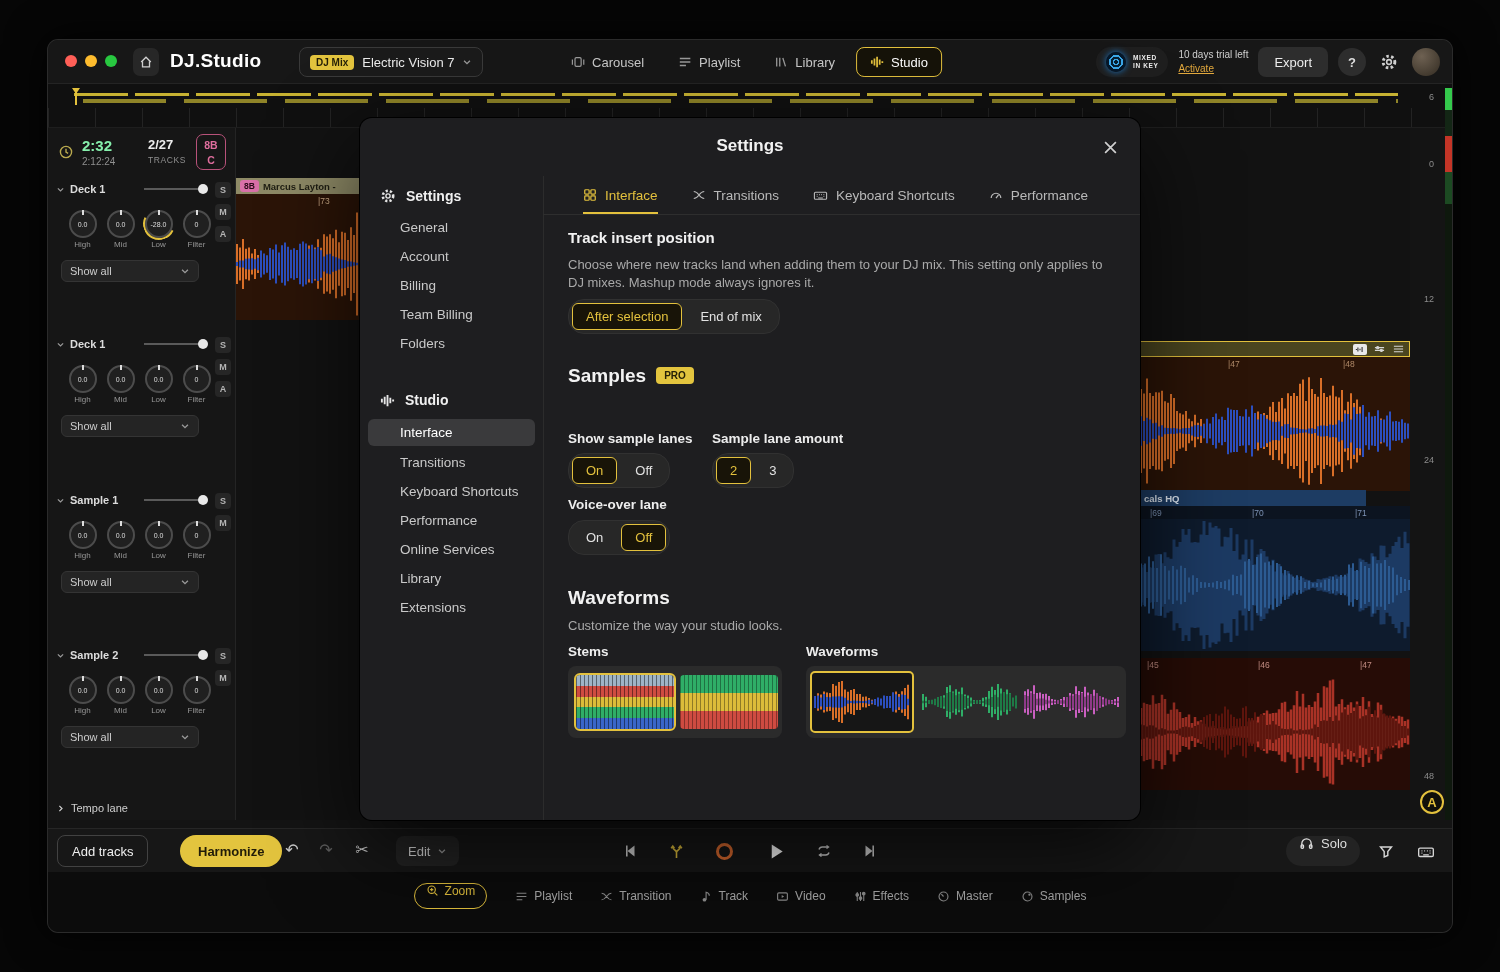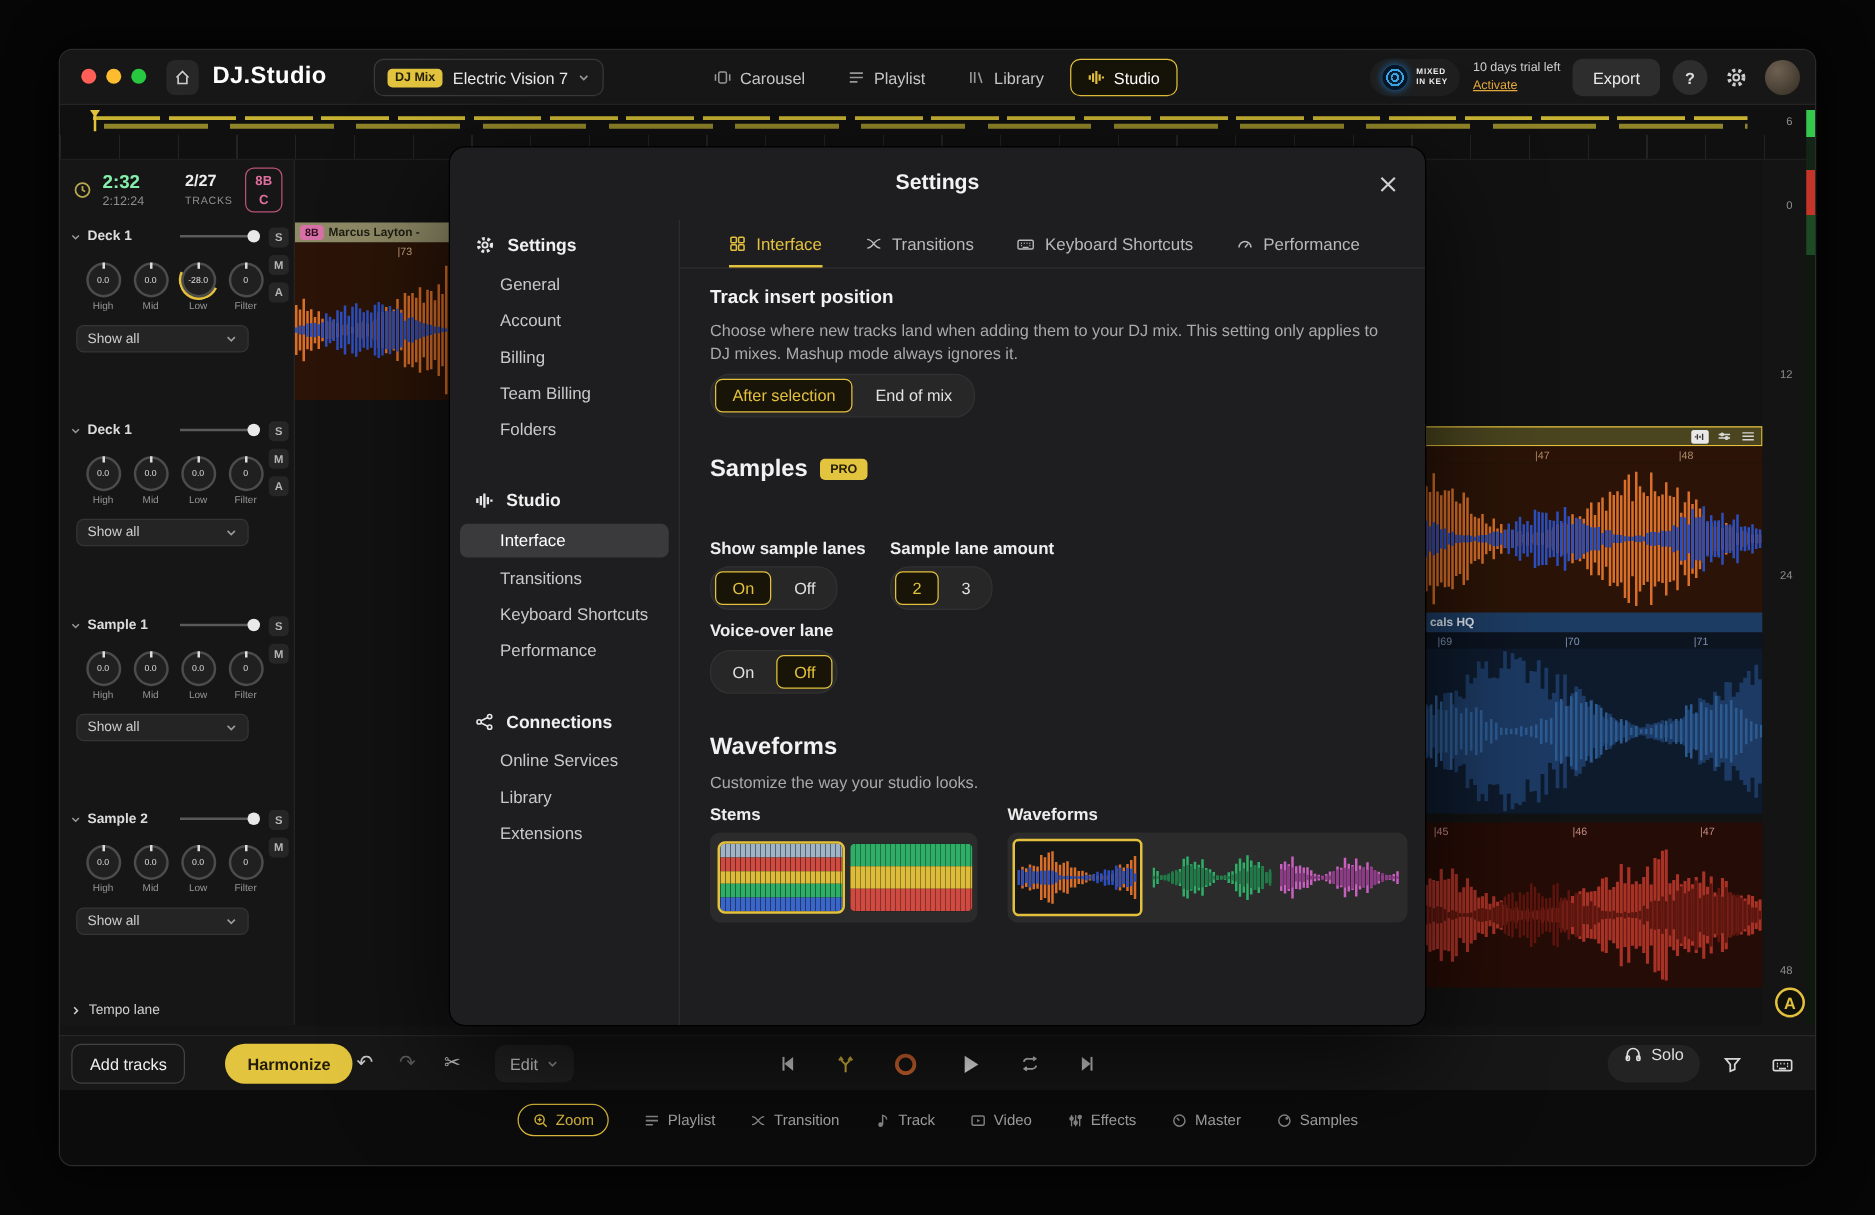--- a/index.html
+++ b/index.html
@@ -82,21 +82,21 @@
 .tb-glyph{position:absolute;top:11px;font-size:16px;color:#c9c9c9;width:24px;text-align:center}
 .tb-edit{position:absolute;left:348px;top:7px;height:30px;padding:0 12px;background:#242424;border-radius:8px;display:flex;align-items:center;gap:7px;font-size:13px;color:#ddd}
 .transbtn{position:absolute;top:6px;width:32px;height:32px;display:flex;align-items:center;justify-content:center;color:#d6d6d6}
 .rec-ring{width:17px;height:17px;border-radius:50%;border:3px solid #dd6b2f}
 .tb-solo{position:absolute;left:1238px;top:7px;height:30px;padding:0 13px;background:#232323;border-radius:15px;display:flex;align-items:flex-start;gap:7px;font-size:13px;color:#dedede}
 
 .bottomzone{position:absolute;left:0;right:0;top:832px;height:60px;background:#0c0c0c;z-index:5}
 .bn-row{position:absolute;left:0;right:0;top:11px;display:flex;justify-content:center;gap:28px;align-items:center}
 .bn-item{display:flex;gap:6px;align-items:center;color:#ababab;font-size:12px}
 .bn-item .ic{color:#8f8f8f;display:flex}
-.bn-zoom{display:flex;gap:6px;align-items:center;border:1px solid #e3c13d;border-radius:14px;height:26px;padding:0 11px;color:#e3c13d;font-size:12px}
+.bn-zoom{display:flex;gap:6px;border:1px solid #e3c13d;border-radius:14px;height:26px;padding:0 11px;color:#e3c13d;font-size:12px}
 
 .modal{position:absolute;left:312px;top:78px;width:780px;height:702px;background:#1e1e20;border-radius:12px;box-shadow:0 30px 90px rgba(0,0,0,.7),0 0 0 1px #000;z-index:20;color:#ddd}
 .m-title{position:absolute;top:18px;left:0;right:0;text-align:center;font-size:17px;font-weight:600;color:#f2f2f2}
 .m-close{position:absolute;right:18px;top:17px;width:24px;height:24px;display:flex;align-items:center;justify-content:center;color:#cfcfcf}
 .mside{position:absolute;left:0;top:56px;width:183px;bottom:0;padding-top:4px}
 .mgroup-h{display:flex;align-items:center;gap:10px;padding:10px 0 9px 20px;font-size:14px;font-weight:700;color:#f0f0f0}
 .mgroup-h .ic{color:#e6e6e6;display:flex}
 .mitem{font-size:13.5px;color:#c9c9c9;padding:7px 0 7px 40px;cursor:pointer}
 .mitem.selected{margin:2px 8px;padding:6px 0 6px 32px;background:#3a3a3c;border-radius:6px;color:#fff}
 .gsp{margin-top:24px}
@@ -497,21 +497,21 @@
       <span style="left:88px">|47</span>
       <span style="left:203px">|48</span>
     </div>
     <div class="waveband" style="left:904px;top:243px;width:270px;height:120px;background:#2b1407">
       <svg id="wv-top" width="270" height="120">
           <path d="M1 18.0V102.0M4 22.6V97.4M7 7.6V112.4M10 22.1V97.9M13 25.1V94.9M16 21.2V98.8M19 21.6V98.4M22 19.7V100.3M25 30.2V89.8M28 31.8V88.2M31 23.0V97.0M34 26.9V93.1M37 40.0V80.0M40 42.3V77.7M43 43.6V76.4M46 40.1V79.9M49 47.7V72.3M52 50.2V69.8M55 43.7V76.3M58 51.8V68.2M61 48.1V71.9M64 52.7V67.3M67 52.3V67.7M70 52.9V67.1M73 54.3V65.7M76 54.0V66.0M79 56.7V63.3M82 54.7V65.3M85 56.7V63.3M88 55.0V65.0M91 54.8V65.2M94 55.2V64.8M97 52.7V67.3M100 53.1V66.9M103 50.8V69.2M106 48.4V71.6M109 47.3V72.7M112 47.1V72.9M115 48.6V71.4M118 40.4V79.6M121 43.9V76.1M124 42.0V78.0M127 44.0V76.0M130 35.7V84.3M133 30.9V89.1M136 41.0V79.0M139 30.8V89.2M142 27.0V93.0M145 37.6V82.4M148 22.3V97.7M151 24.9V95.1M154 22.0V98.0M157 25.1V94.9M160 12.7V107.3M163 8.6V111.4M166 30.0V90.0M169 6.3V113.7M172 17.9V102.1M175 23.0V97.0M178 25.7V94.3M181 7.0V113.0M184 21.9V98.1M187 25.9V94.1M190 24.6V95.4M193 14.7V105.3M196 25.5V94.5M199 26.6V93.4M202 18.9V101.1M205 39.2V80.8M208 30.8V89.2M211 22.2V97.8M214 32.1V87.9M217 28.6V91.4M220 35.7V84.3M223 40.5V79.5M226 47.4V72.6M229 46.9V73.1M232 50.3V69.7M235 46.7V73.3M238 51.3V68.7M241 47.4V72.6M244 50.7V69.3M247 50.0V70.0M250 55.2V64.8M253 53.5V66.5M256 53.7V66.3M259 55.5V64.5M262 56.6V63.4M265 56.3V63.7M268 56.6V63.4" stroke="#d96f28" stroke-width="2" fill="none"></path>
           <path d="M1 45.3V74.7M4 49.9V70.1M7 46.8V73.2M10 48.6V71.4M13 52.3V67.7M16 51.7V68.3M19 55.4V64.6M22 54.3V65.7M25 56.7V63.3M28 56.9V63.1M31 57.3V62.7M34 57.1V62.9M37 57.5V62.5M40 58.3V61.7M43 57.3V62.7M46 57.0V63.0M49 57.0V63.0M52 55.5V64.5M55 54.3V65.7M58 54.1V65.9M61 55.3V64.7M64 52.9V67.1M67 47.8V72.2M70 52.6V67.4M73 46.0V74.0M76 42.4V77.6M79 48.3V71.7M82 45.7V74.3M85 48.9V71.1M88 36.7V83.3M91 38.4V81.6M94 39.0V81.0M97 39.1V80.9M100 45.0V75.0M103 45.5V74.5M106 38.2V81.8M109 45.7V74.3M112 34.5V85.5M115 42.0V78.0M118 48.4V71.6M121 43.1V76.9M124 44.2V75.8M127 47.8V72.2M130 49.3V70.7M133 50.7V69.3M136 50.9V69.1M139 50.6V69.4M142 55.3V64.7M145 53.2V66.8M148 53.1V66.9M151 56.6V63.4M154 56.7V63.3M157 56.9V63.1M160 57.9V62.1M163 58.2V61.8M166 58.4V61.6M169 57.5V62.5M172 57.3V62.7M175 58.1V61.9M178 55.3V64.7M181 54.5V65.5M184 54.5V65.5M187 55.0V65.0M190 53.6V66.4M193 53.9V66.1M196 53.5V66.5M199 49.2V70.8M202 50.7V69.3M205 42.5V77.5M208 42.9V77.1M211 48.5V71.5M214 36.2V83.8M217 42.9V77.1M220 42.6V77.4M223 33.9V86.1M226 45.8V74.2M229 41.2V78.8M232 45.4V74.6M235 45.1V74.9M238 39.2V80.8M241 48.7V71.3M244 48.6V71.4M247 44.5V75.5M250 40.5V79.5M253 50.4V69.6M256 50.0V70.0M259 50.8V69.2M262 48.3V71.7M265 51.8V68.2M268 52.6V67.4" stroke="#2c4fbf" stroke-width="2" fill="none"></path>
         </svg>
     </div>
 
-    <div class="band-head" style="left:904px;top:362px;width:270px;background:#1d3c63;color:#dfe8f2">
+    <div class="band-head" style="left:904px;top:362px;width:226px;background:#1d3c63;color:#dfe8f2">
       <span style="font-weight:700">cals HQ</span>
     </div>
     <div class="marks" style="left:904px;top:378px;width:270px;background:#0c1420;color:#7d93b5">
       <span style="left:10px">|69</span>
       <span style="left:112px">|70</span>
       <span style="left:215px">|71</span>
     </div>
     <div class="waveband" style="left:904px;top:391px;width:270px;height:132px;background:#0e1b2d">
       <svg id="wv-mid" width="270" height="132">
           <path d="M1 48.5V83.5M4 45.9V86.1M7 53.0V79.0M10 48.2V83.8M13 49.0V83.0M16 35.6V96.4M19 35.1V96.9M22 44.3V87.7M25 33.3V98.7M28 38.2V93.8M31 39.7V92.3M34 20.5V111.5M37 27.8V104.2M40 23.1V108.9M43 10.1V121.9M46 15.8V116.2M49 10.0V122.0M52 23.6V108.4M55 23.0V109.0M58 23.6V108.4M61 15.5V116.5M64 2.0V130.0M67 16.0V116.0M70 3.6V128.4M73 8.4V123.6M76 7.0V125.0M79 9.6V122.4M82 27.4V104.6M85 17.7V114.3M88 18.2V113.8M91 9.1V122.9M94 31.9V100.1M97 15.2V116.8M100 40.6V91.4M103 35.4V96.6M106 20.4V111.6M109 41.6V90.4M112 20.5V111.5M115 45.5V86.5M118 35.5V96.5M121 30.1V101.9M124 32.1V99.9M127 37.6V94.4M130 46.2V85.8M133 40.7V91.3M136 52.6V79.4M139 44.9V87.1M142 54.3V77.7M145 56.2V75.8M148 51.9V80.1M151 55.5V76.5M154 58.9V73.1M157 58.0V74.0M160 61.1V70.9M163 58.8V73.2M166 60.5V71.5M169 61.3V70.7M172 62.9V69.1M175 62.7V69.3M178 60.0V72.0M181 60.5V71.5M184 59.3V72.7M187 58.7V73.3M190 57.2V74.8M193 61.1V70.9M196 55.7V76.3M199 57.5V74.5M202 57.7V74.3M205 57.2V74.8M208 54.4V77.6M211 48.7V83.3M214 51.8V80.2M217 51.9V80.1M220 39.4V92.6M223 40.8V91.2M226 43.1V88.9M229 44.7V87.3M232 34.3V97.7M235 37.5V94.5M238 41.1V90.9M241 26.5V105.5M244 26.7V105.3M247 38.3V93.7M250 34.7V97.3M253 27.1V104.9M256 23.1V108.9M259 17.7V114.3M262 28.9V103.1M265 12.8V119.2M268 24.3V107.7" stroke="#1c3a63" stroke-width="3" fill="none"></path>
@@ -721,31 +721,20 @@
               <path d="M2 6v4M5 4v8M8 2v12M11 5v6M14 7v2"></path>
             </svg>
           </span>
         <span>Studio</span>
       </div>
       <div class="mitem selected">Interface</div>
       <div class="mitem">Transitions</div>
       <div class="mitem">Keyboard Shortcuts</div>
       <div class="mitem">Performance</div>
 
-      <div class="mgroup-h gsp">
-        <span class="ic">
-            <svg viewBox="0 0 16 16" width="15" height="15" fill="none" stroke="currentColor" stroke-width="1.4">
-              <circle cx="3.5" cy="8" r="1.8"></circle>
-              <circle cx="12.5" cy="3.5" r="1.8"></circle>
-              <circle cx="12.5" cy="12.5" r="1.8"></circle>
-              <path d="M5.2 7.1l5.6-2.8M5.2 8.9l5.6 2.8"></path>
-            </svg>
-          </span>
-        <span>Connections</span>
-      </div>
       <div class="mitem">Online Services</div>
       <div class="mitem">Library</div>
       <div class="mitem">Extensions</div>
     </div>
 
     <div class="vdiv"></div>
 
     <div class="tabs">
       <div class="mtab active">
         <span class="ic">

